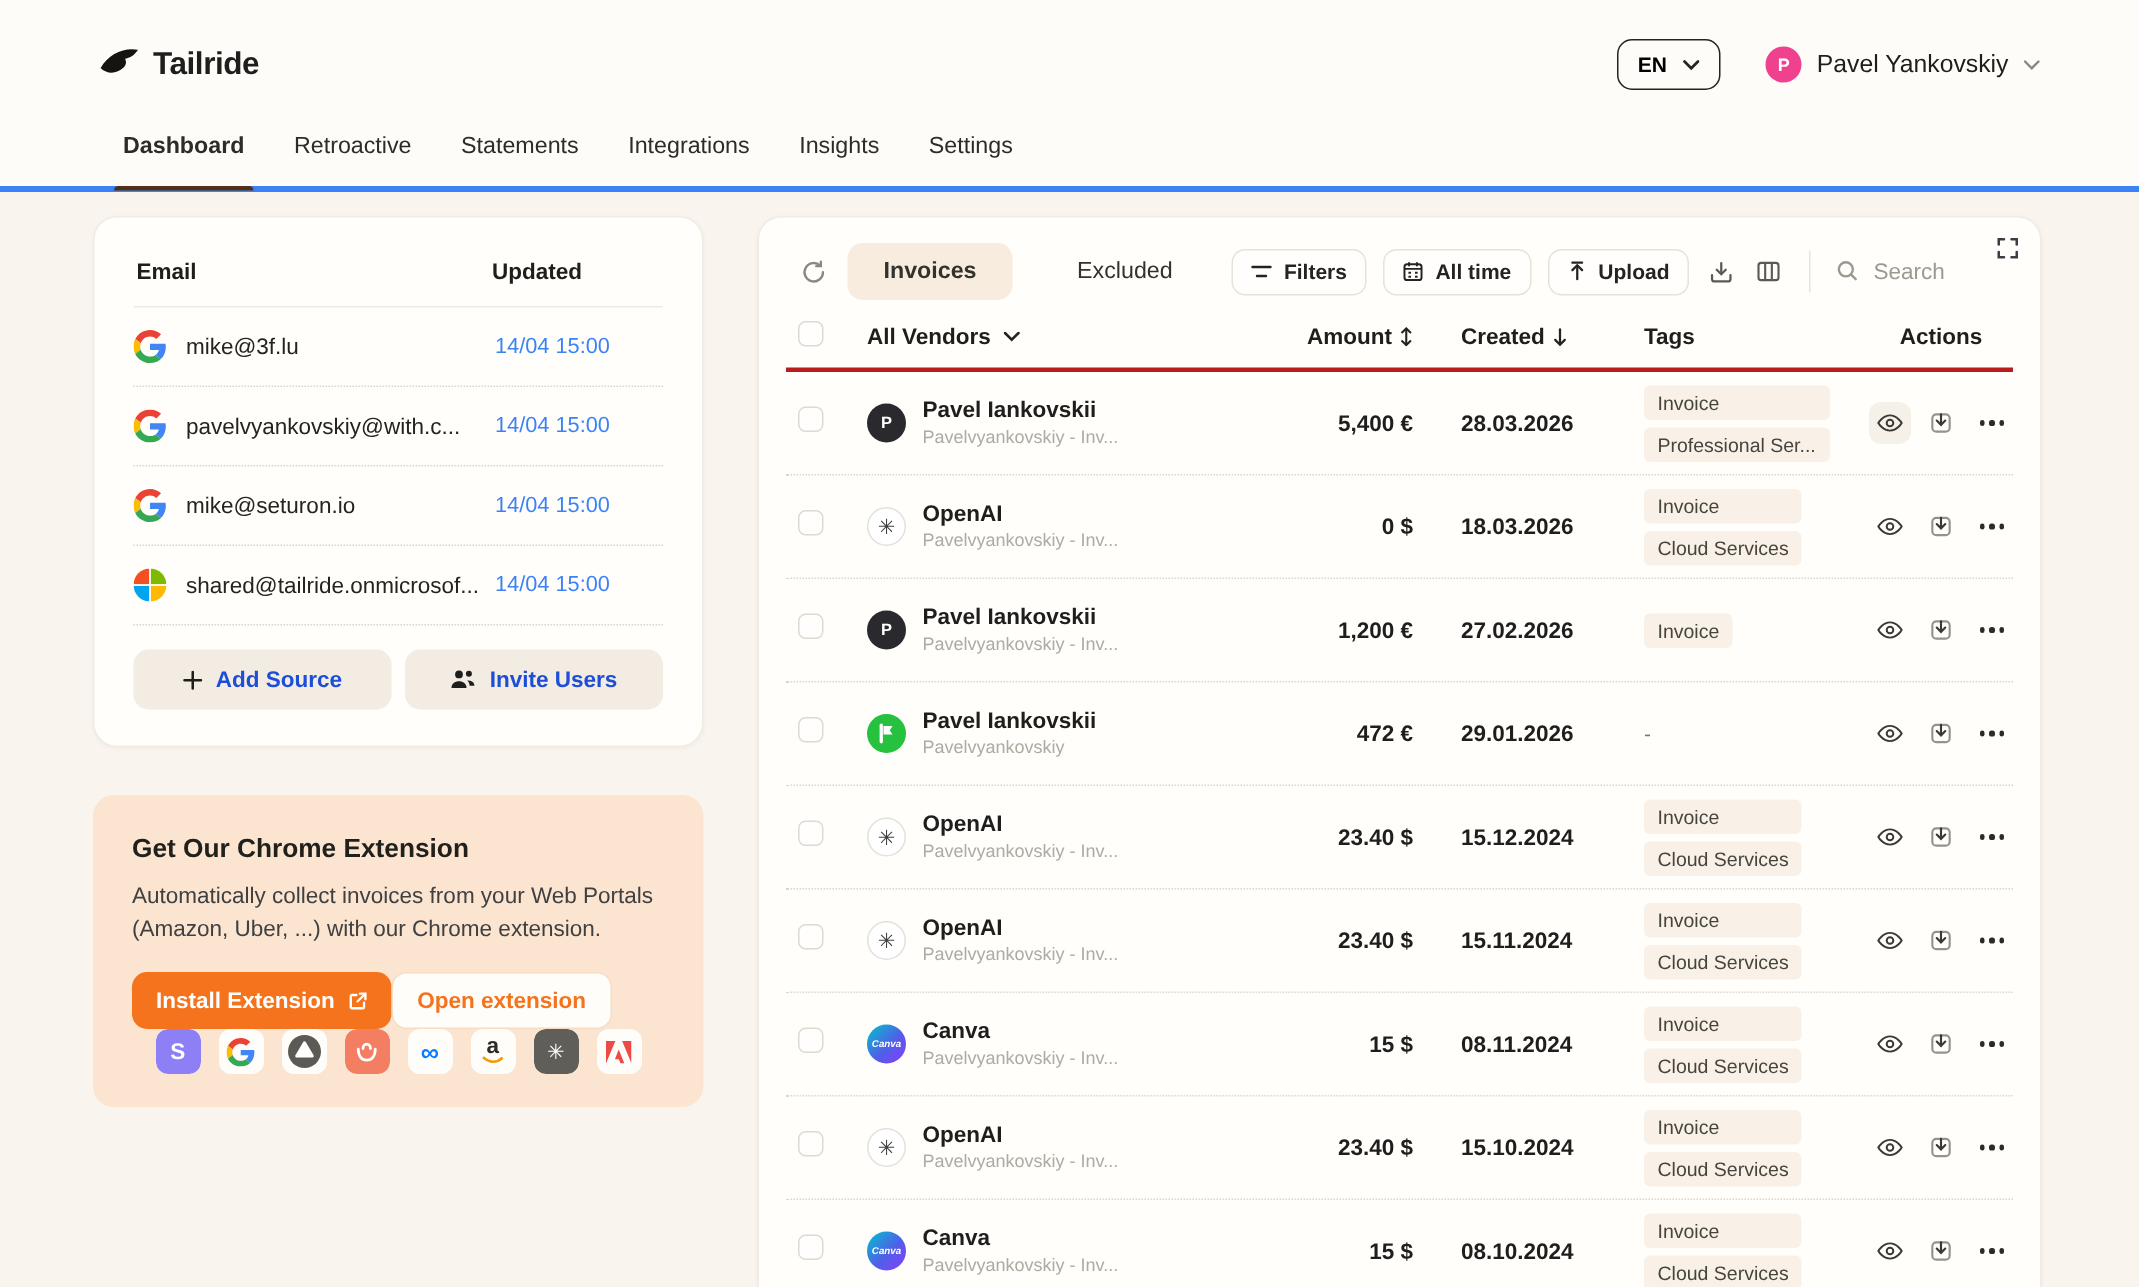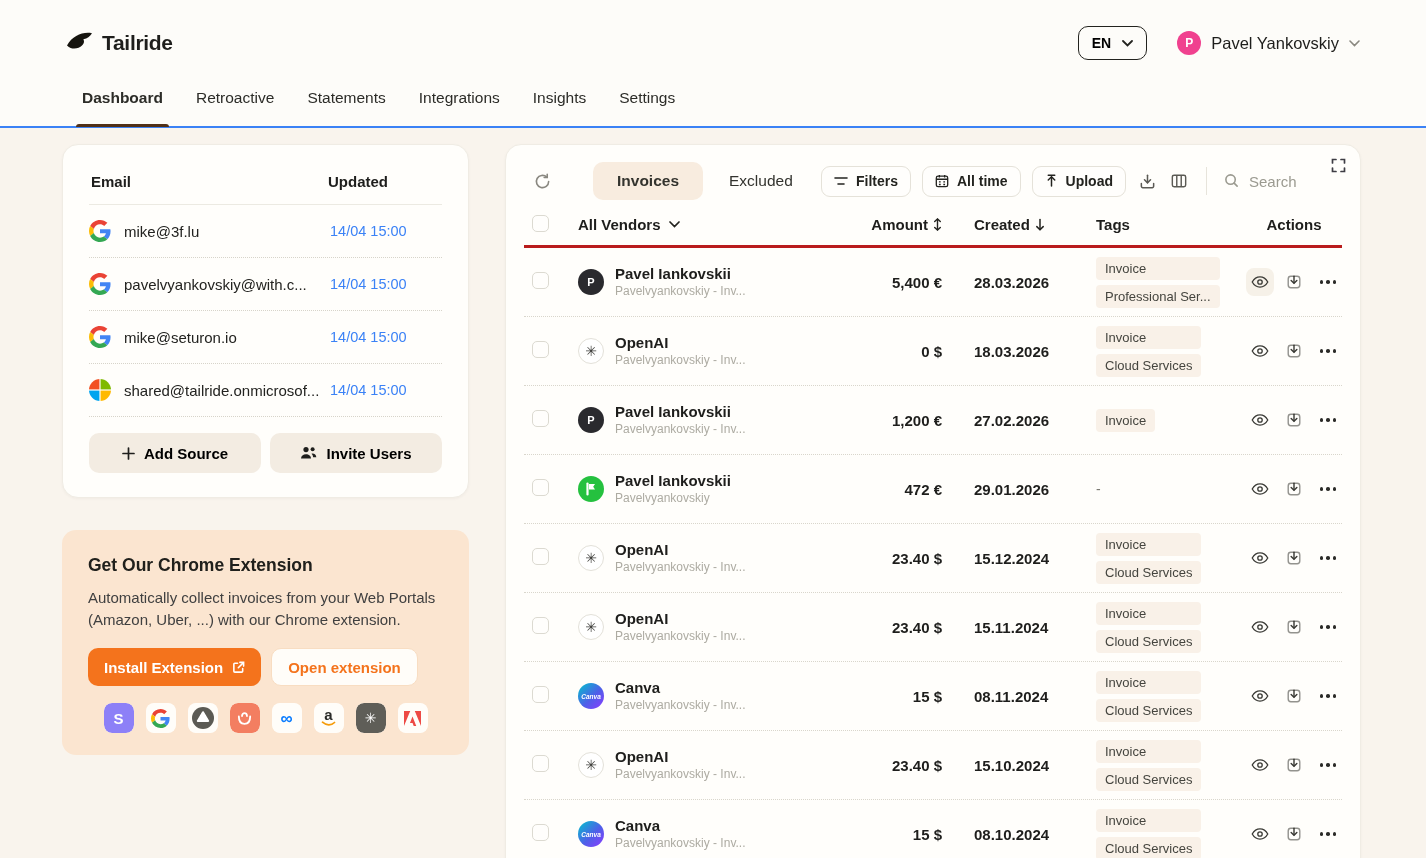--- a/index.html
+++ b/index.html
@@ -4,21 +4,21 @@
 <style>
   * { box-sizing: border-box; margin: 0; padding: 0; }
   html,body { width:1426px; height:858px; overflow:hidden; }
   body {
     font-family:"Liberation Sans", sans-serif;
     background:#f9f4ed;
     color:#1e1e1c;
     -webkit-font-smoothing:antialiased;
   }
   
-  .topbar { background:#fdfcf9; border-bottom:2px solid #3b82f6; height:128px; padding:0 66px; }
+  .topbar { background:#fdfcf9; border-bottom:4px solid #3b82f6; height:128px; padding:0 66px; }
   .topbar-row1 { height:86px; display:flex; align-items:center; justify-content:space-between; }
   .logo { display:flex; align-items:center; gap:9px; font-size:21px; font-weight:800; letter-spacing:-0.3px; }
   .header-right { display:flex; align-items:center; gap:30px; }
   .lang-btn { display:flex; align-items:center; gap:11px; border:1.6px solid #23231f; border-radius:10px;
               padding:8px 13px; background:transparent; font-size:14px; font-weight:700; cursor:pointer; font-family:inherit; }
   .user { display:flex; align-items:center; gap:10px; font-size:16.5px; cursor:pointer; }
   .user-avatar { width:24px; height:24px; border-radius:50%; background:#f0418f; color:#fff;
                  font-size:12px; font-weight:700; display:flex; align-items:center; justify-content:center; }
   .nav { display:flex; gap:33px; padding-left:16px; height:41px; }
   .nav-tab { position:relative; display:flex; align-items:flex-start; font-size:15.5px; color:#2c2c28; cursor:pointer; padding-top:3px; }
@@ -35,27 +35,27 @@
   .sources-card { padding:18px 26px 24px; }
   .sources-header { display:flex; align-items:center; font-size:15px; font-weight:700; padding:10px 2px 14px; border-bottom:1px solid #eceae2; }
   .sources-header .col-email { flex:1; }
   .sources-header .col-updated { width:112px; }
   .source-row { display:flex; align-items:center; height:53px; border-bottom:1px dotted #d7d4ca; cursor:pointer; }
   .source-provider { width:22px; height:22px; margin-right:13px; display:flex; align-items:center; justify-content:center; flex-shrink:0; }
   .source-email { flex:1; font-size:15px; color:#232320; white-space:nowrap; overflow:hidden; }
   .source-updated { width:112px; font-size:14.5px; color:#3b82f6; }
   .sources-actions { display:flex; gap:9px; margin-top:16px; }
   .beige-btn { flex:1; height:40px; background:#f3ece2; border:none; border-radius:10px; display:flex; align-items:center;
-               justify-content:center; gap:9px; font-family:inherit; font-size:15px; font-weight:700; color:#000000; cursor:pointer; }
+               justify-content:center; gap:9px; font-family:inherit; font-size:15px; font-weight:700; color:#1d4ed8; cursor:pointer; }
 
   
   .ext-card { background:#fbe5d0; border-radius:14px; padding:25px 26px 22px; }
   .ext-title { font-size:17.5px; font-weight:700; color:#20201c; margin-bottom:11px; }
   .ext-desc { font-size:15px; line-height:1.47; color:#404040; margin-bottom:17px; }
-  .ext-buttons { display:flex; gap:10px; margin-bottom:17px; }
+  .ext-buttons { display:flex; }
   .btn-install { display:flex; align-items:center; gap:9px; background:#f4731c; color:#fff; border:none; border-radius:10px;
                  height:38px; padding:0 16px; font-family:inherit; font-size:15px; font-weight:700; cursor:pointer; }
   .btn-open { background:#fffdf9; color:#f4731c; border:1px solid #f8ddc2; border-radius:10px; height:38px; padding:0 16px;
               font-family:inherit; font-size:15px; font-weight:700; cursor:pointer; }
   .ext-icons { display:flex; gap:12px; justify-content:center; padding:0 8px; }
   .tile { width:30px; height:30px; border-radius:8px; background:#fdf7ef; overflow:hidden; display:flex; align-items:center; justify-content:center; }
   .tile .fill { width:100%; height:100%; border-radius:8px; display:flex; align-items:center; justify-content:center; }
 
   
   .main-panel { flex:1; position:relative; padding:13px 18px 8px 18px; border-radius:16px; }
@@ -353,21 +353,21 @@
         </svg>
     </button>
 
     <div class="toolbar">
       <button class="refresh-btn">
         <svg width="17" height="17" viewBox="0 0 18 18" fill="none" stroke="#8a8880" stroke-width="1.7" stroke-linecap="round">
             <path d="M15.5 9a6.5 6.5 0 1 1-2-4.7"></path>
             <path d="M14 1.5v3.2h-3.2"></path>
           </svg>
       </button>
-      <div style="display:flex;align-items:flex-start;gap:4px;margin-left:28px;">
+      <div style="display:flex;align-items:flex-start;gap:21px;">
 
           <div class="seg-tab active">
             <span>Invoices</span>
           </div>
 
           <div class="seg-tab">
             <span>Excluded</span>
           </div>
 
       </div>

